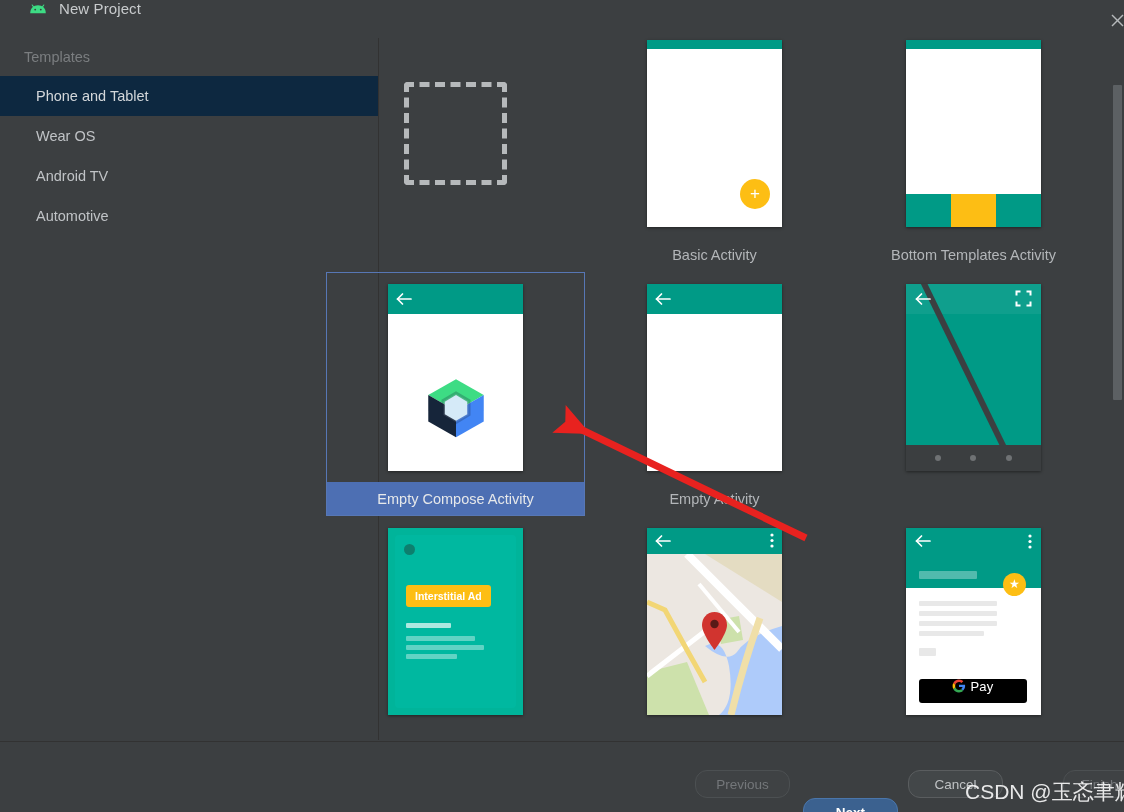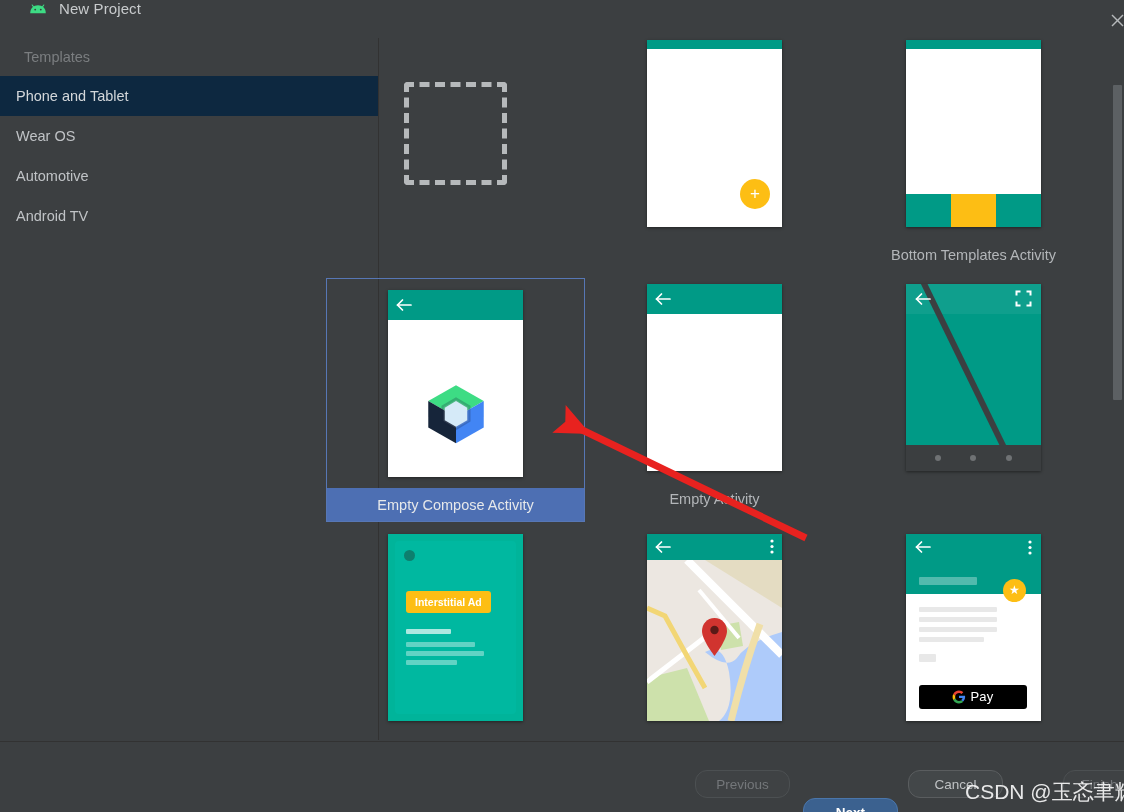--- a/index.html
+++ b/index.html
@@ -34,21 +34,21 @@
   
   #sidebar {
     position: absolute; left: 0; top: 38px; width: 379px; height: 702px;
     background: #3c3f41; border-right: 1px solid #323232;
   }
   .side-header {
     height: 38px; line-height: 38px; padding-left: 24px;
     font-size: 14.5px; color: #7b7e80;
   }
   .side-item {
-    height: 40px; line-height: 40px; padding-left: 16px;
+    height: 40px; line-height: 40px; padding-left: 36px;
     font-size: 14.5px; color: #c0c3c6; cursor: pointer;
   }
   .side-item.selected { background: #0d2840; color: #d3d7da; }
 
   
   #templates {
     position: absolute; left: 326px; top: 28px;
     width: 780px; height: 712px; overflow: hidden;
   }
   .row { display: flex; }
@@ -57,21 +57,21 @@
     align-items: center; position: relative;
   }
   .thumb-area {
     height: 210px; width: 100%;
     display: flex; align-items: center; justify-content: center;
   }
   .caption {
     font-size: 14.5px; color: #b3b6b9; text-align: center;
     height: 34px; line-height: 34px; width: 100%;
   }
-  .cell.selected { outline: 1px solid #5777b5; outline-offset: -1px; margin-top: 6px; }
+  .cell.selected { outline: 1px solid #5777b5; outline-offset: -1px; }
   .cell.selected .caption { background: #4d6fb3; color: #e6e8ea; }
 
   
   .phone {
     width: 135px; height: 187px; background: #ffffff;
     box-shadow: 0 1px 3px rgba(0,0,0,.45);
     position: relative; overflow: hidden;
   }
   .topbar-thin { height: 9px; background: #009a86; width: 100%; }
   .topbar-tall {
@@ -174,21 +174,21 @@
     width: 23px; height: 23px; border-radius: 50%; background: #fdbe14;
     display: flex; align-items: center; justify-content: center;
     color: #fff; font-size: 12px; line-height: 1;
   }
   .pay-line {
     position: absolute; height: 5px; background: #e8e8e8; border-radius: 1px; left: 13px;
   }
   .gpay-btn {
     position: absolute; left: 13px; bottom: 12px; width: 108px; height: 24px;
     background: #000000; border-radius: 3px;
-    display: flex; align-items: center; justify-content: center; gap: 4px;
+    display: flex; align-items: flex-start; justify-content: center; gap: 4px;
   }
   .gpay-text { color: #ffffff; font-size: 13px; letter-spacing: .2px; }
 
   
   #scroll-track {
     position: absolute; right: 0; top: 28px; width: 13px; height: 712px;
     background: #3c3f41;
   }
   #scroll-thumb {
     position: absolute; right: 2px; top: 57px; width: 9px; height: 315px;
@@ -254,44 +254,45 @@
 
   <div id="sidebar">
     <div class="side-header">Templates</div>
     <div class="side-item selected">
       <span>Phone and Tablet</span>
     </div>
     <div class="side-item">
       <span>Wear OS</span>
     </div>
     <div class="side-item">
+      <span>Android TV</span>
+    </div>
+    <div class="side-item">
       <span>Automotive</span>
-    </div>
-    <div class="side-item">
-      <span>Android TV</span>
     </div>
   </div>
 
   <div id="templates">
 
     <div class="row">
 
       <div class="cell">
         <div class="thumb-area">
           <div class="dashed-box"></div>
         </div>
       </div>
 
       <div class="cell">
         <div class="thumb-area">
           <div class="phone">
             <div class="topbar-thin"></div>
             <div class="fab">+</div>
           </div>
         </div>
+        <div class="caption">Basic Activity</div>
       </div>
 
       <div class="cell">
         <div class="thumb-area">
           <div class="phone">
             <div class="topbar-thin"></div>
             <div class="bottomnav">
               <div class="bn-seg bn-green"></div>
               <div class="bn-seg bn-yellow"></div>
               <div class="bn-seg bn-green"></div>

